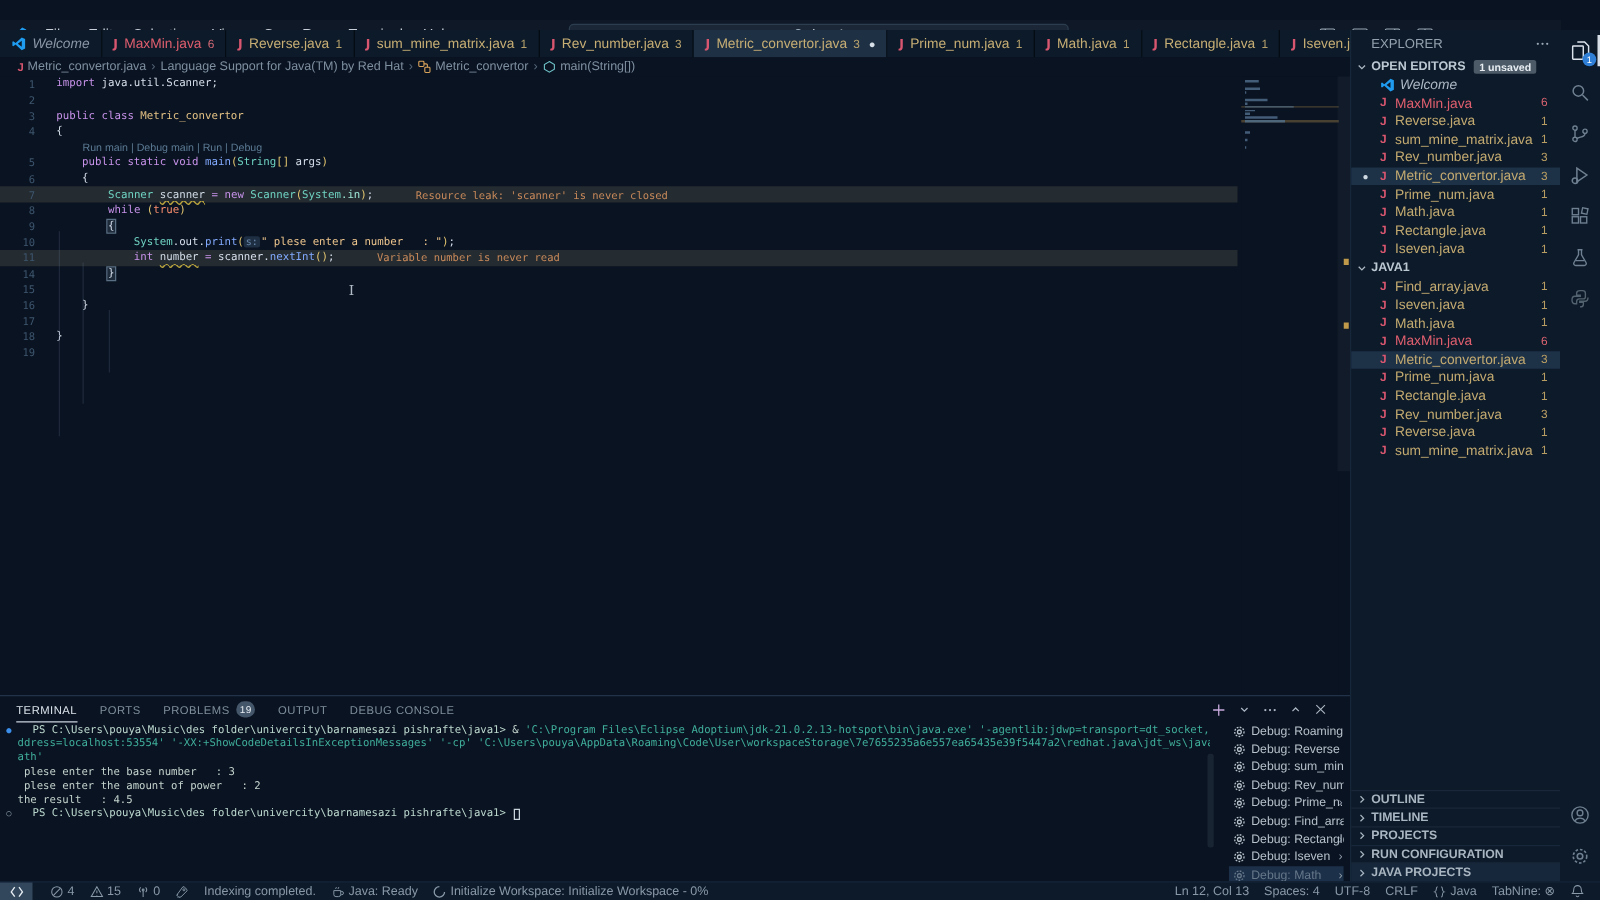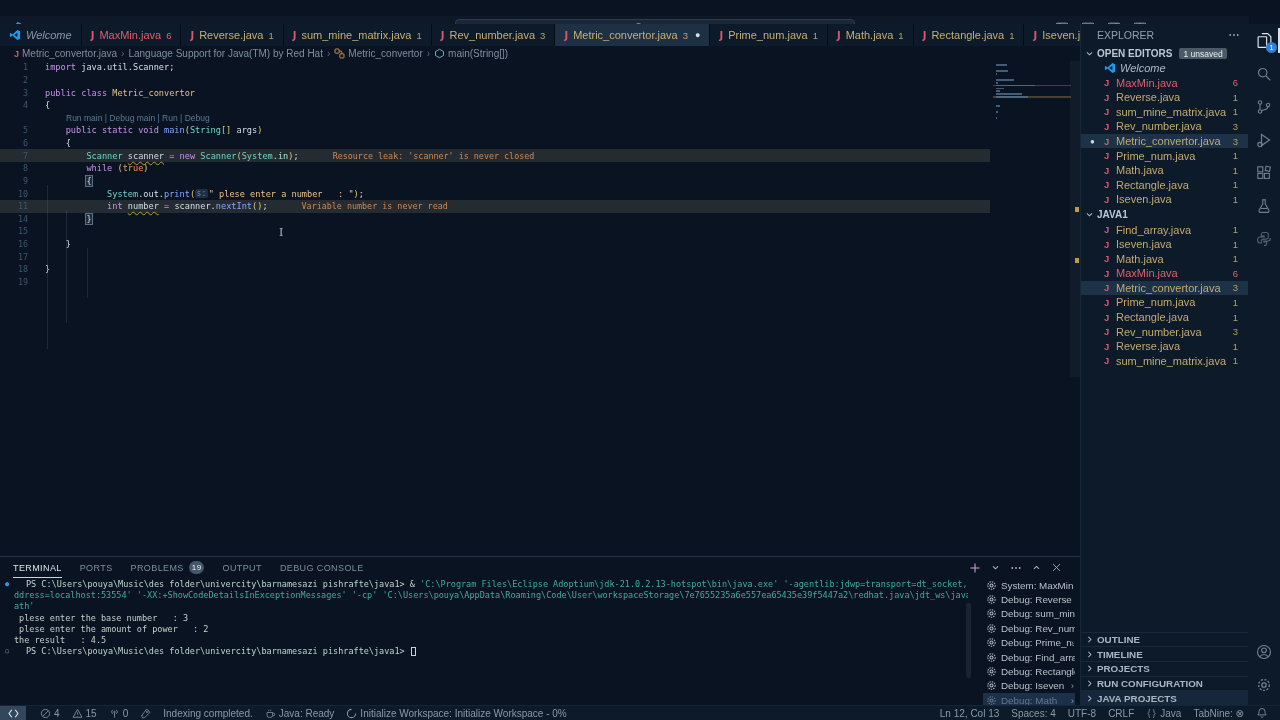--- a/index.html
+++ b/index.html
@@ -93,21 +93,21 @@
   .dbg-item { position:relative; height:14.4px; display:flex; align-items:center; gap:4px; font-size:9.8px; color:#b6c1cb; padding-left:3px; white-space:nowrap; }
   .dbg-item .chev { position:absolute; right:1px; color:#8b99a6; }
   .dbg-item.sel { background:#1c3049; color:#66788a; }
   .term-scroll { position:absolute; left:966px; top:25px; width:5px; height:75px; background:rgba(120,140,160,.14); border-radius:2px; }
 
   
   .sidebar { position:absolute; left:1080px; top:24px; width:168px; height:681px; background:#0d1a29; border-left:1px solid #17273a; }
   .sb-title { height:22px; display:flex; align-items:center; padding:0 8px 0 16px; font-size:10.5px; color:#93a1ae; }
   .sb-title .more { margin-left:auto; color:#9aa7b4; }
   .sec-head { height:15px; display:flex; align-items:center; gap:3px; padding-left:4px; font-size:10px; font-weight:bold; color:#bcc8d2; }
-  .sec-badge { background:#4b5a66; color:#e8edf2; font-size:8.5px; font-weight:normal; border-radius:2px; padding:0.5px 4px; margin-left:4px; }
+  .sec-badge { background:#4b5a66; color:#e8edf2; font-size:8.5px; font-weight:bold; border-radius:2px; padding:0.5px 4px; margin-left:4px; }
   .tree-row { position:relative; height:14.55px; display:flex; align-items:center; gap:4px; padding-left:23px; font-size:11px; white-space:nowrap; cursor:default; }
   .tree-row.sel { background:#1d3147; }
   .tree-row .jicon { font-weight:bold; font-size:9.5px; color:#d8566f; width:8px; }
   .tree-row .fname { color:#c3aa70; }
   .tree-row .fname.err { color:#e05f6f; }
   .tree-row .fname.plain { color:#aeb9c5; font-style:italic; }
   .tree-row .fbadge { position:absolute; right:10px; font-size:9.5px; color:#b89d62; }
   .tree-row .fbadge.err { color:#dd6472; }
   .tree-row .moddot { position:absolute; left:9px; color:#cfd9e2; font-size:8px; }
   .bottom-secs { position:absolute; left:0; bottom:0; width:168px; }
@@ -452,21 +452,21 @@
       <div class="term-scroll"></div>
     </div>
     <div class="dbg-list" id="dbglist">
         <div class="dbg-item ">
           <span class="ic ">
             <svg width="11" height="11" viewBox="0 0 16 16" fill="none" stroke="currentColor" stroke-width="1.5">
               <circle cx="8" cy="8" r="5.4" stroke-dasharray="2.1 1.5"></circle>
               <circle cx="8" cy="8" r="2.2"></circle>
             </svg>
           </span>
-          <span>System: MaxMin</span>
+          <span>Debug: Roaming</span>
         </div>
         <div class="dbg-item ">
           <span class="ic ">
             <svg width="11" height="11" viewBox="0 0 16 16" fill="none" stroke="currentColor" stroke-width="1.5">
               <circle cx="8" cy="8" r="5.4" stroke-dasharray="2.1 1.5"></circle>
               <circle cx="8" cy="8" r="2.2"></circle>
             </svg>
           </span>
           <span>Debug: Reverse</span>
         </div>

